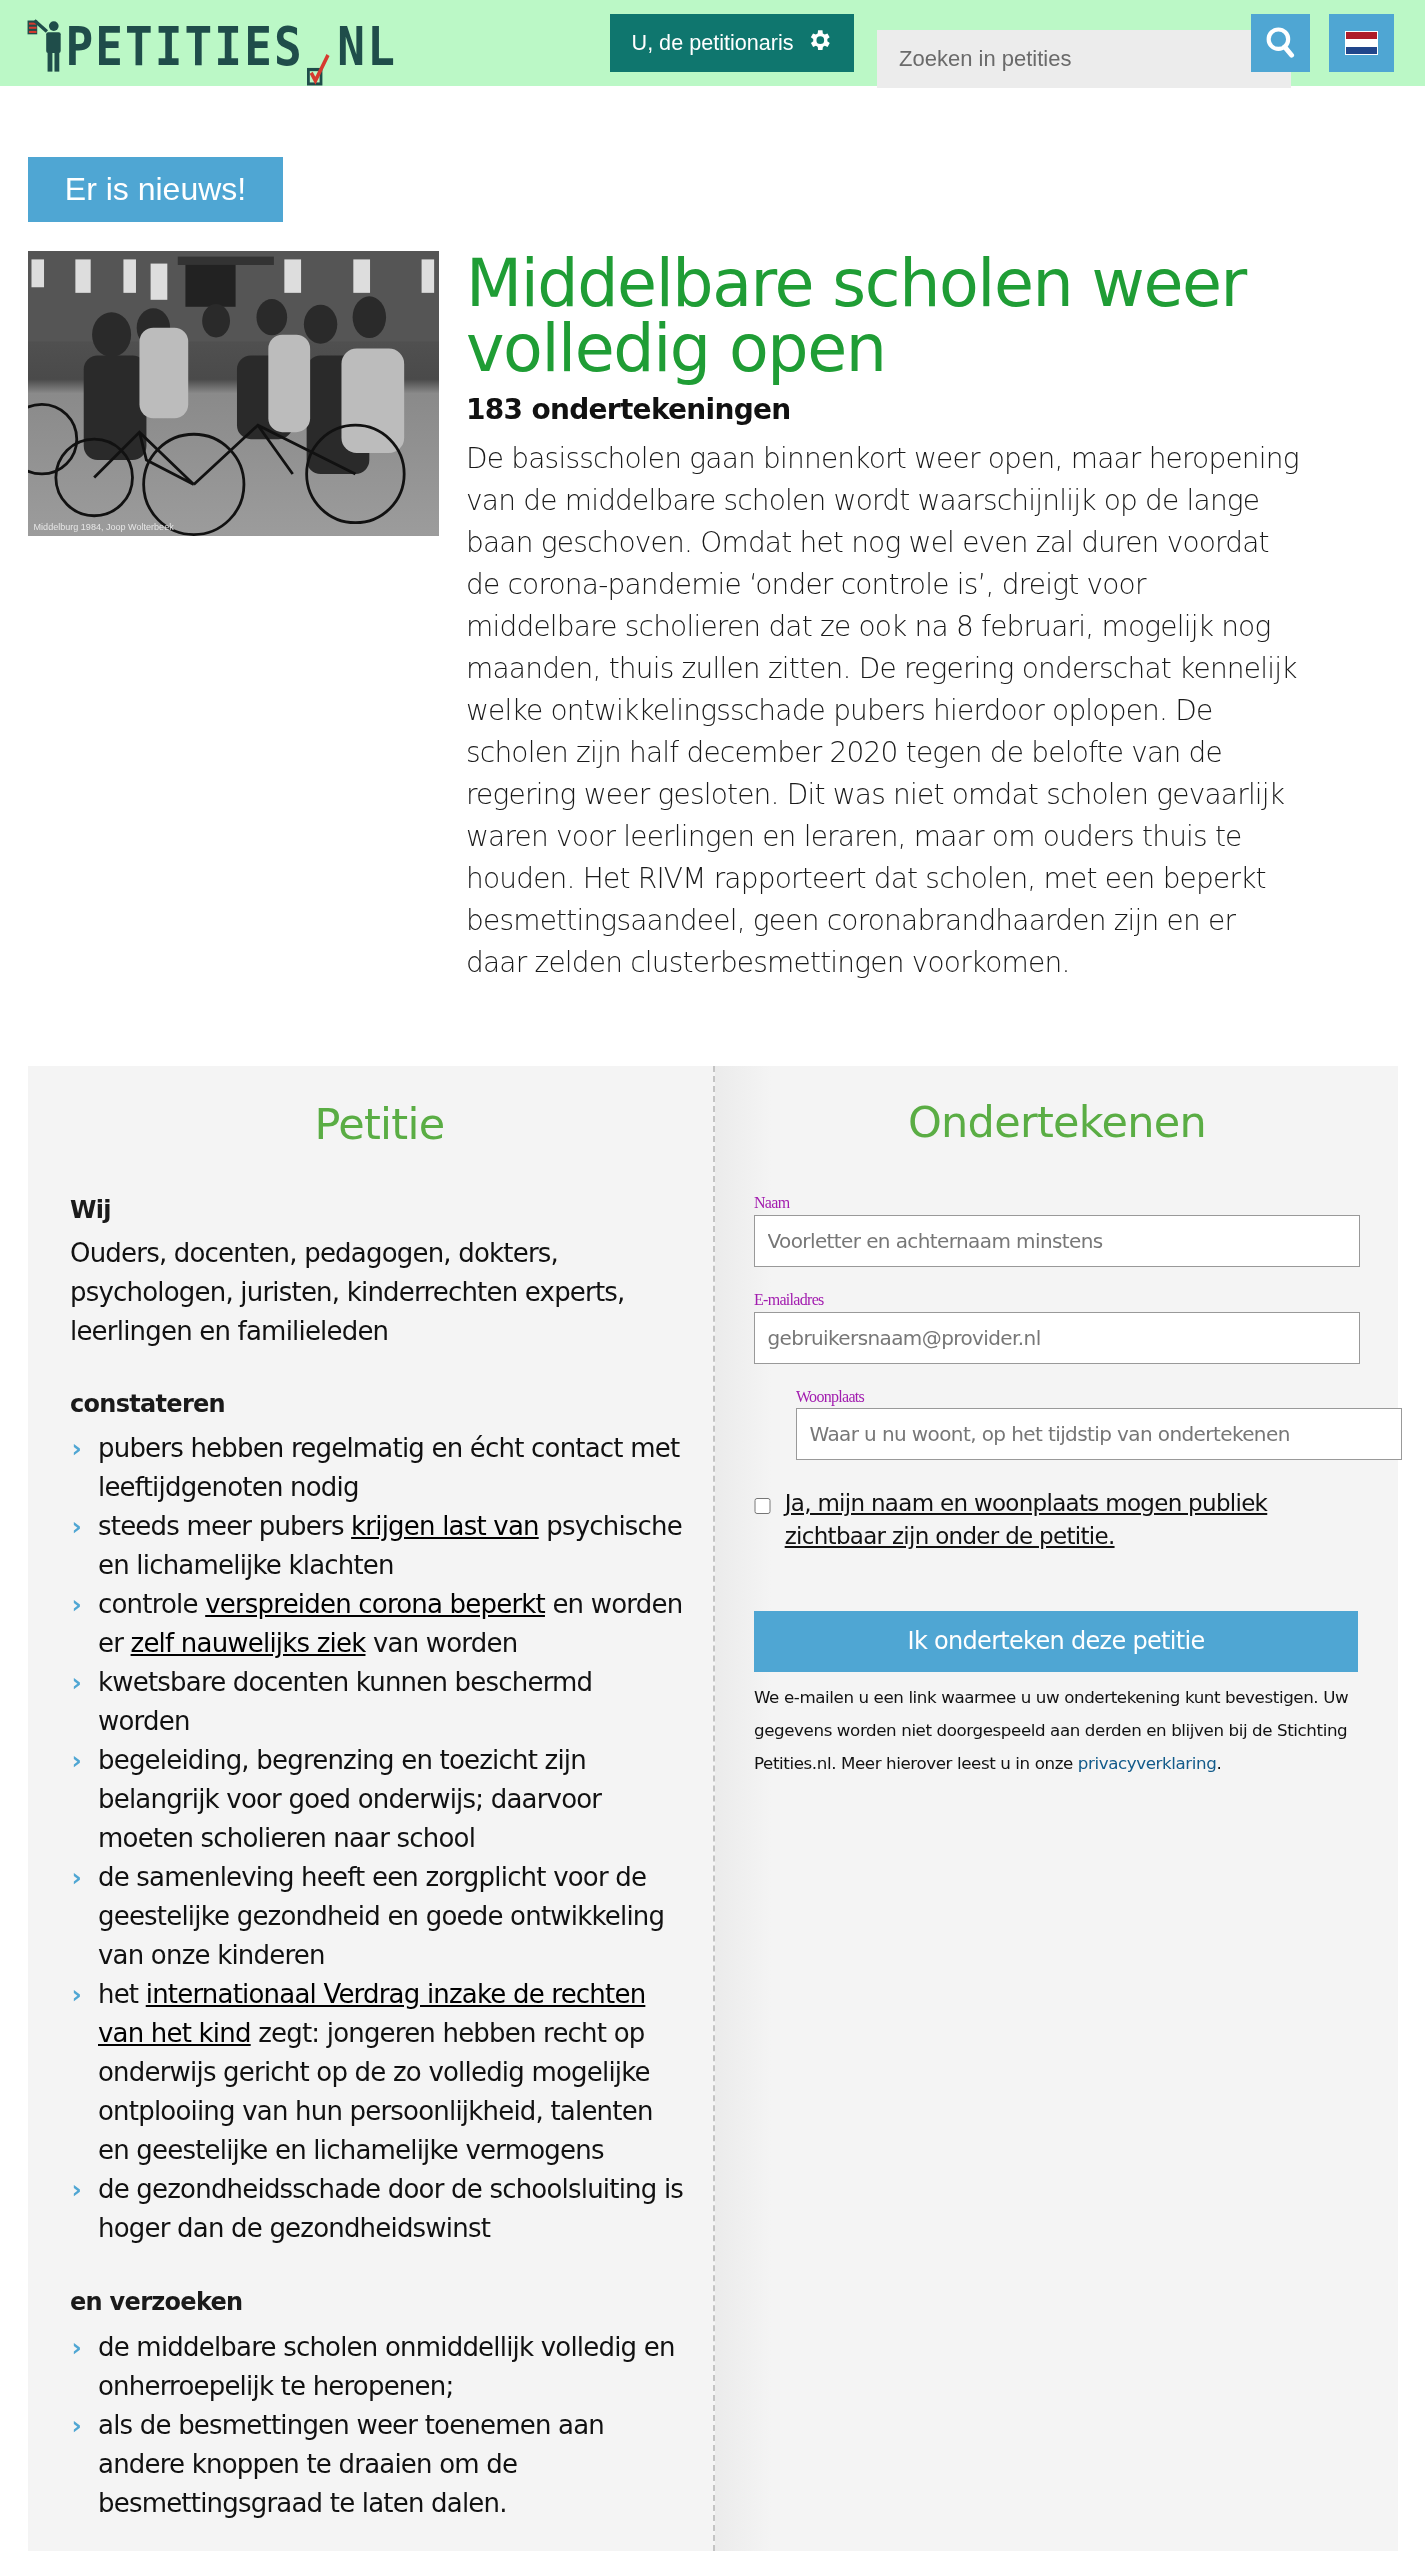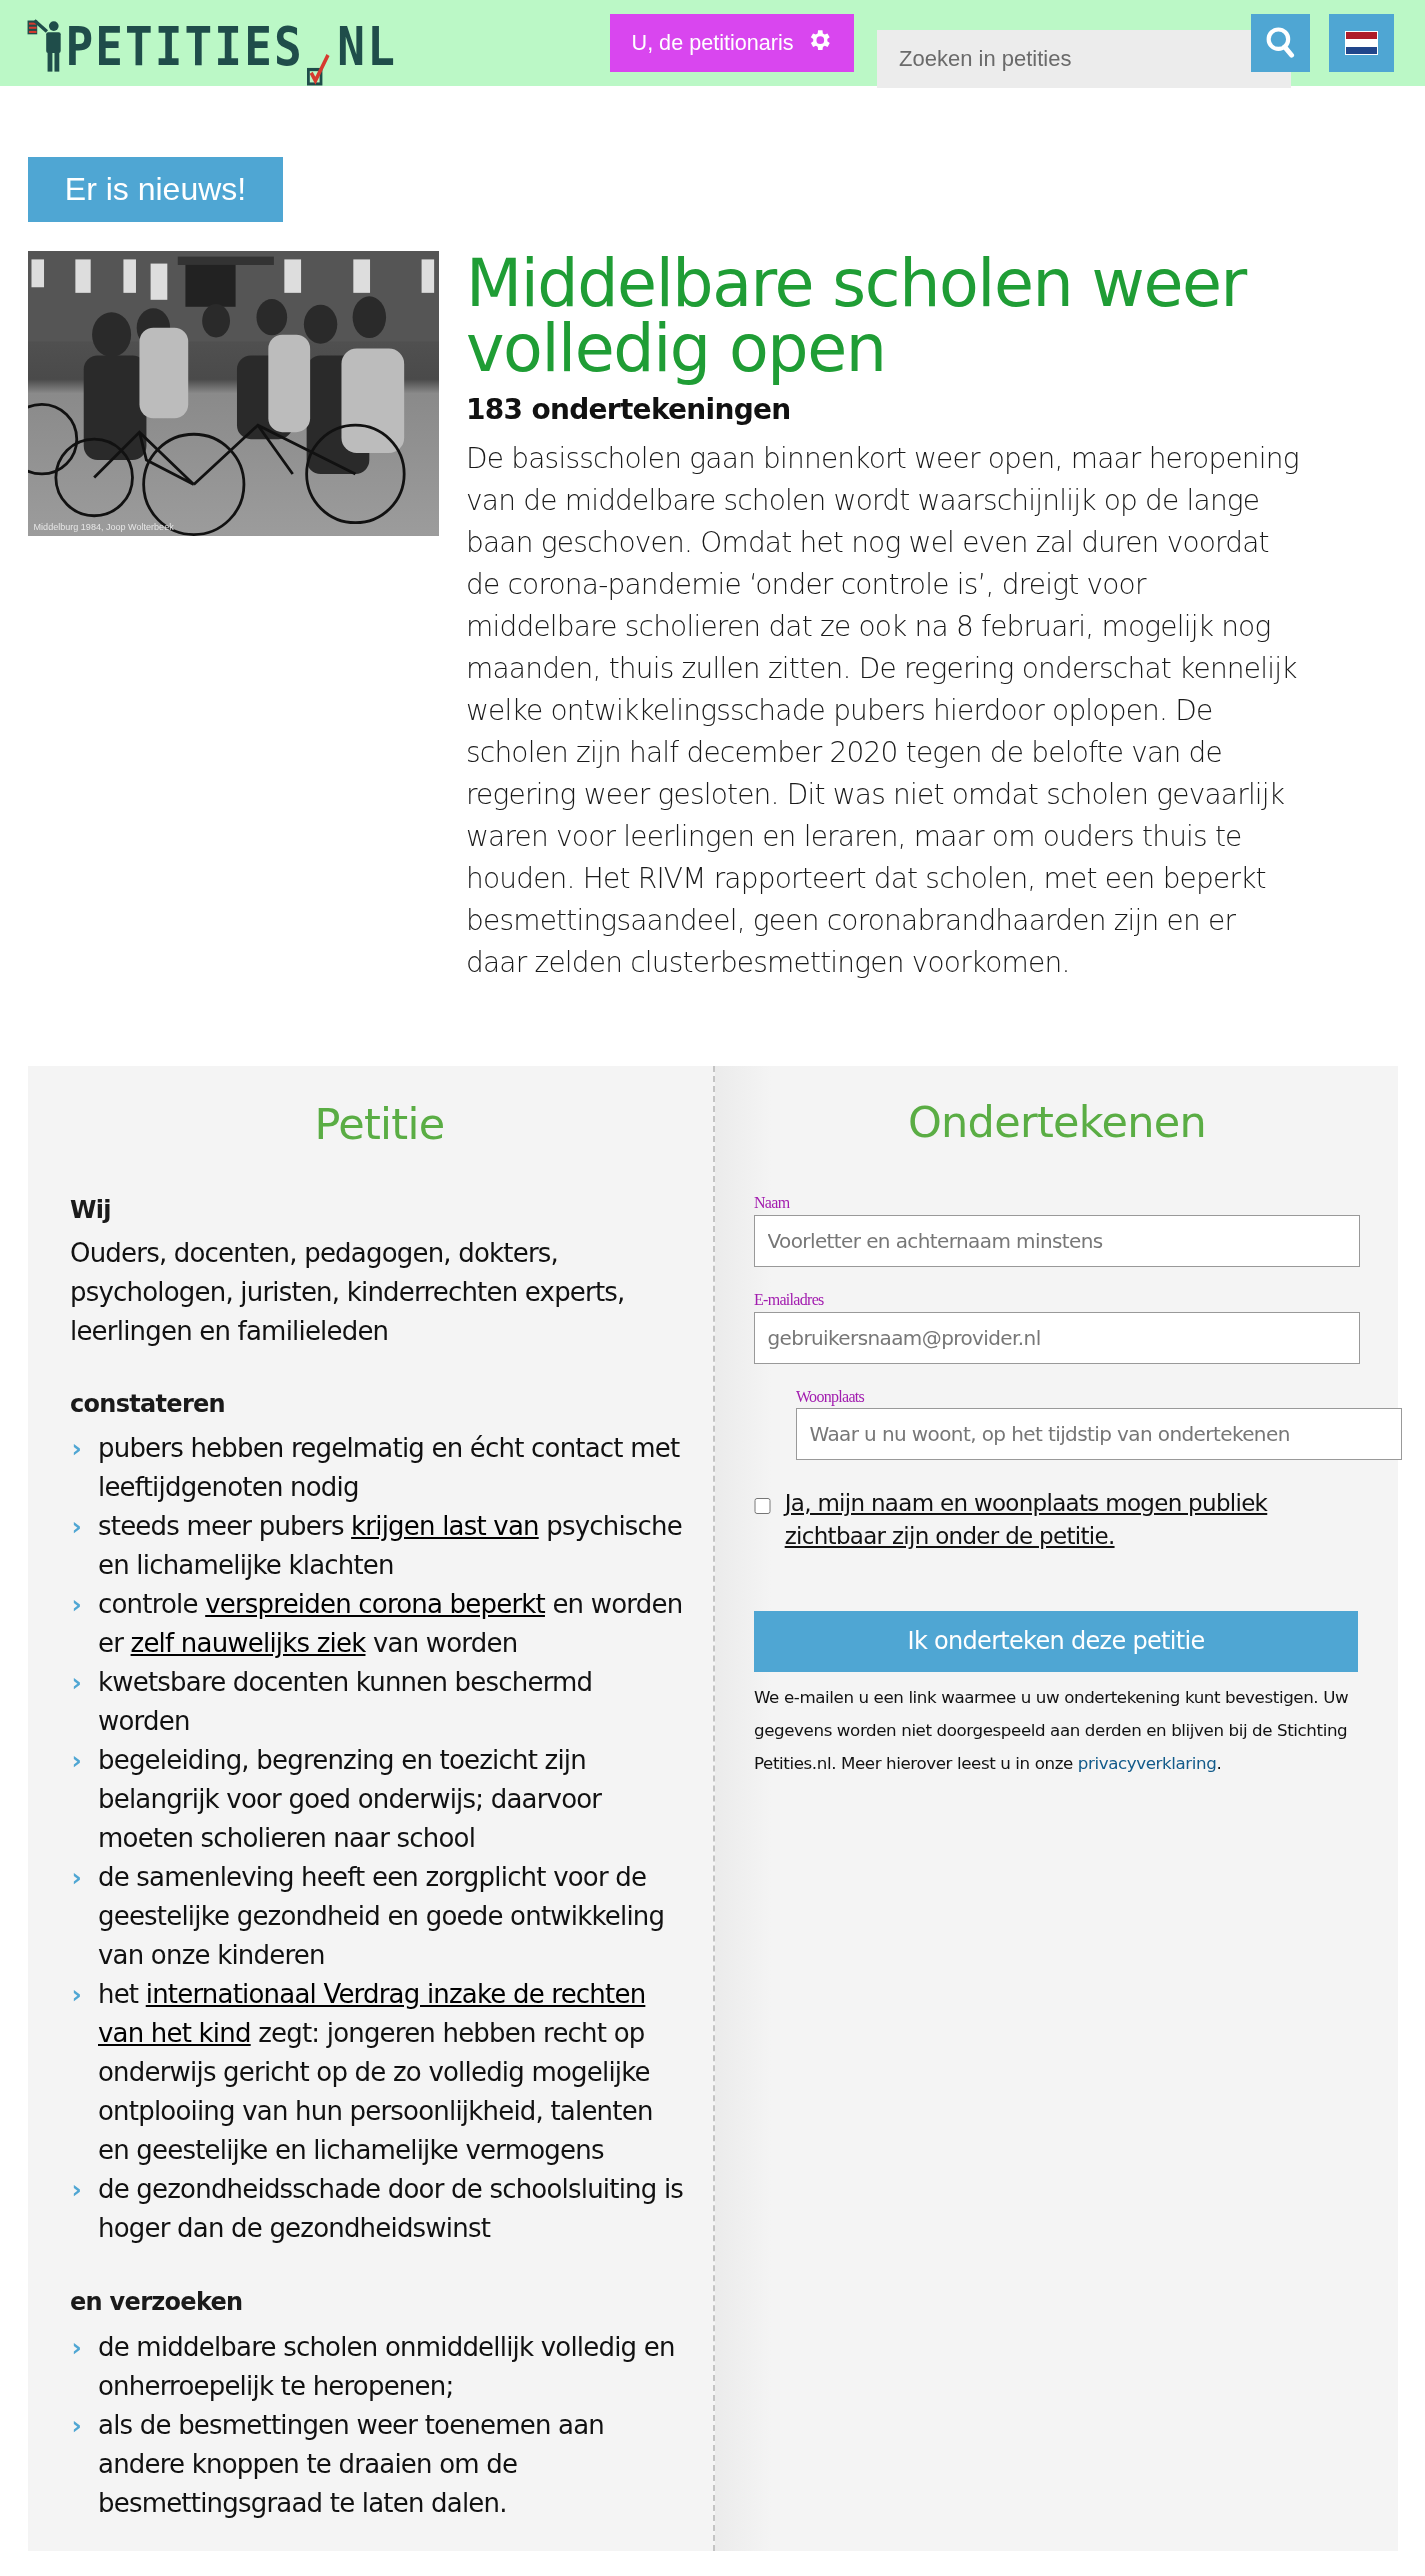--- a/index.html
+++ b/index.html
@@ -5,21 +5,21 @@
   * { box-sizing: border-box; margin: 0; padding: 0; }
   html, body { width: 1425px; background: #ffffff; }
   body { font-family: "Liberation Sans", "DejaVu Sans", sans-serif; color: #111; position: relative; height: 2576px; overflow: hidden; }
 
   
   .header { position: absolute; left: 0; top: 0; width: 1425px; height: 86px; background: #bbf8c6; }
   .logo { position: absolute; left: 26.4px; top: 12.5px; width: 292px; height: 60px; display: flex; align-items: flex-end; }
   .logo-figure { position: relative; width: 39px; height: 58px; }
   .logo-text { font-family: "DejaVu Sans Mono", monospace; font-weight: bold; color: #1f4d4a; font-size: 46px; letter-spacing: 2.1px; line-height: 46px; margin-left: 0; transform: scaleY(1.15); transform-origin: bottom; display: flex; align-items: flex-end; }
   .logo-check { display: inline-block; width: 28px; height: 28px; position: relative; margin: 0 2.8px; }
-  .btn-user { position: absolute; left: 610px; top: 14px; width: 244px; height: 58px; background: #d946ef; color: #fff; font-size: 21.6px; display: flex; align-items: center; justify-content: center; gap: 12.5px; cursor: pointer; }
+  .btn-user { position: absolute; left: 610px; top: 14px; width: 244px; height: 58px; background: #0f766e; color: #fff; font-size: 21.6px; display: flex; align-items: center; justify-content: center; gap: 12.5px; cursor: pointer; }
   .search-box { position: absolute; left: 877px; top: 30px; width: 414px; height: 58px; background: #ececec; border: none; font-size: 22px; padding-left: 22px; color: #c2410c; font-family: "Liberation Sans", sans-serif; outline: none; }
   .search-box::placeholder { color: #6a6a6a; }
   .btn-search { position: absolute; left: 1251px; top: 14px; width: 59px; height: 58px; background: #4fa6d3; display: flex; align-items: center; justify-content: center; cursor: pointer; }
   .btn-lang { position: absolute; left: 1329px; top: 14px; width: 65px; height: 58px; background: #4fa6d3; display: flex; align-items: center; justify-content: center; cursor: pointer; }
   .flag { width: 33px; height: 24px; display: flex; flex-direction: column; border: 1.4px solid #fff; }
   .flag span { flex: 1; }
 
   
   .btn-news { position: absolute; left: 28px; top: 157px; width: 255px; height: 65px; background: #4fa6d3; color: #fff; font-size: 32px; display: flex; align-items: center; justify-content: center; cursor: pointer; }
 

